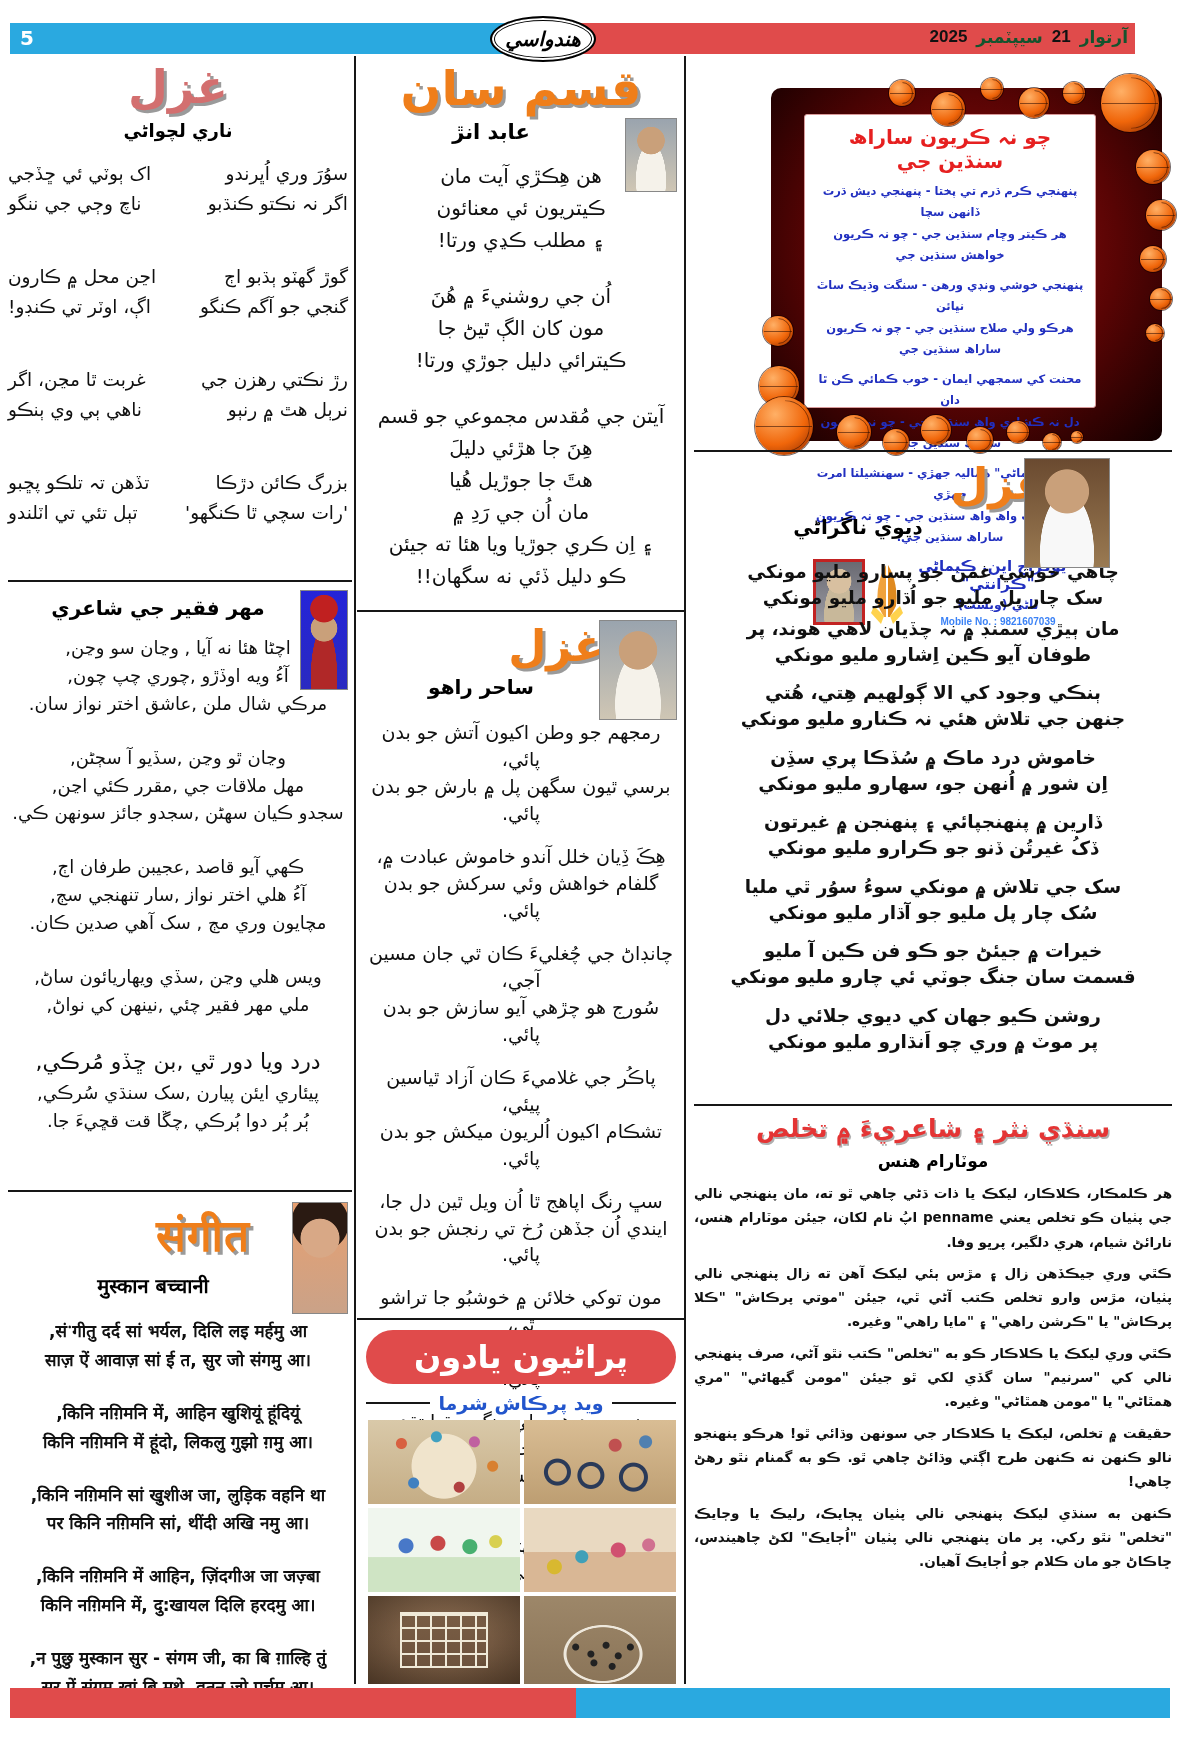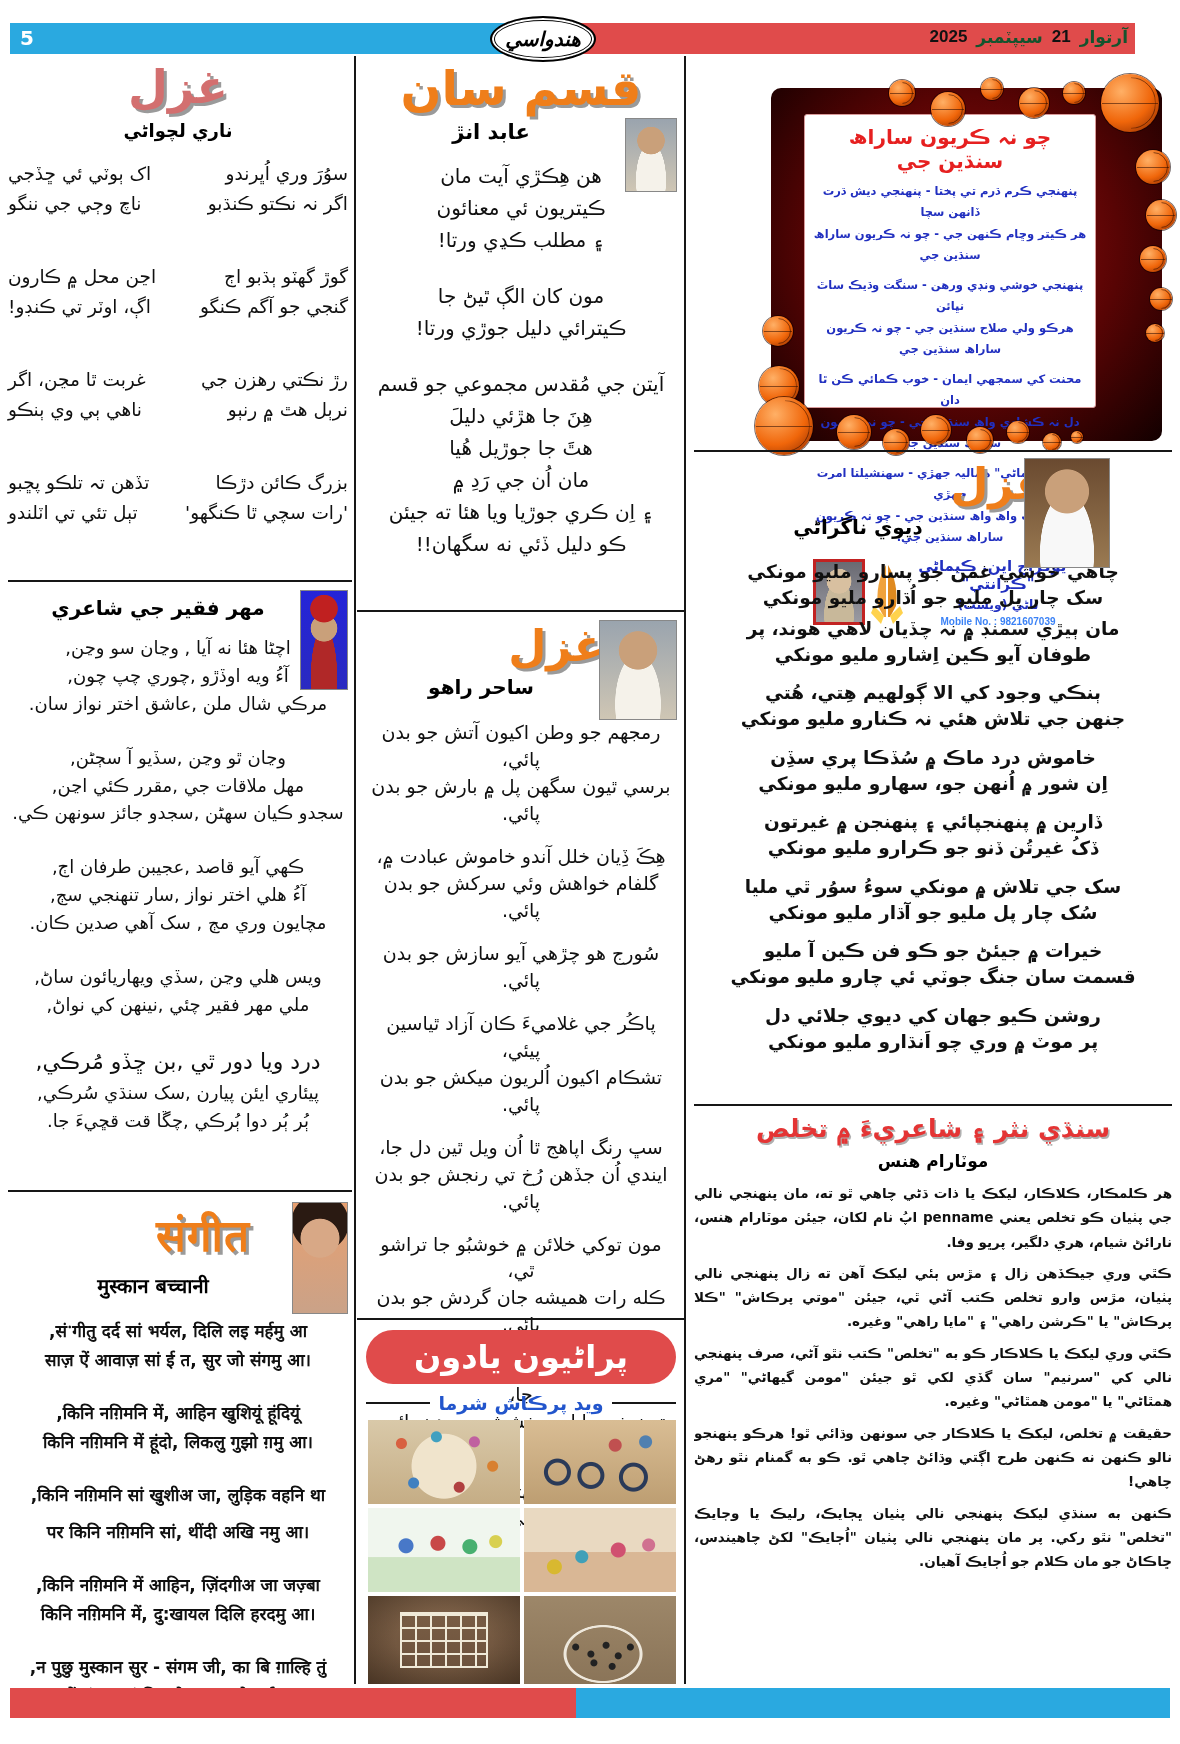--- a/index.html
+++ b/index.html
@@ -252,21 +252,21 @@
     <div style="margin-bottom:24px">
       <p class="pl" style="font-size:17px;line-height:1.7;font-weight:bold;">संॱगीतु दर्द सां भर्यल, दिलि लइ मर्हमु आ,</p>
       <p class="pl" style="font-size:17px;line-height:1.7;font-weight:bold;">साज़ ऐं आवाज़ सां ई त, सुर जो संगमु आ।</p>
     </div>
     <div style="margin-bottom:24px">
       <p class="pl" style="font-size:17px;line-height:1.7;font-weight:bold;">किनि नग़िमनि में, आहिन खुशियूं हूंदियूं,</p>
       <p class="pl" style="font-size:17px;line-height:1.7;font-weight:bold;">किनि नग़िमनि में हूंदो, लिकलु गुझो ग़मु आ।</p>
     </div>
     <div style="margin-bottom:24px">
       <p class="pl" style="font-size:17px;line-height:1.7;font-weight:bold;">किनि नग़िमनि सां खुशीअ जा, लुड़िक वहनि था,</p>
-      <p class="pl" style="font-size:17px;line-height:1.7;font-weight:bold;margin-top:9px;">पर किनि नग़िमनि सां, थींदी अखि नमु आ।</p>
+      <p class="pl" style="font-size:17px;line-height:1.7;font-weight:bold;">पर किनि नग़िमनि सां, थींदी अखि नमु आ।</p>
     </div>
     <div style="margin-bottom:24px">
       <p class="pl" style="font-size:17px;line-height:1.7;font-weight:bold;">किनि नग़िमनि में आहिन, ज़िंदगीअ जा जज़्बा,</p>
       <p class="pl" style="font-size:17px;line-height:1.7;font-weight:bold;">किनि नग़िमनि में, दु:खायल दिलि हरदमु आ।</p>
     </div>
     <div>
       <p class="pl" style="font-size:17px;line-height:1.7;font-weight:bold;">न पुछु मुस्कान सुर - संगम जी, का बि ग़ाल्हि तुं,</p>
       <p class="pl" style="font-size:17px;line-height:1.7;font-weight:bold;">सुर ऐं संगम खां बि मथे, वतन जो पर्चमु आ।</p>
     </div>
   </div>
@@ -274,20 +274,21 @@
   <div class="sec" style="left:365px;top:60px;width:312px;">
     <div class="photo ph-base" style="right:0;top:58px;width:52px;height:74px;"></div>
     <div class="h-big orange" style="font-size:48px;">قسم سان</div>
     <div class="author" style="font-size:21px;margin:4px 60px 16px 0;">عابد انڙ</div>
     <div style="margin-bottom:24px">
       <p class="pl" style="font-size:20px;line-height:1.6;">هن هِڪڙي آيت مان</p>
       <p class="pl" style="font-size:20px;line-height:1.6;">ڪيتريون ئي معنائون</p>
       <p class="pl" style="font-size:20px;line-height:1.6;">۽ مطلب ڪڍي ورتا!</p>
     </div>
     <div style="margin-bottom:24px">
+      <p class="pl" style="font-size:20px;line-height:1.6;">اُن جي روشنيءَ ۾ هُنَ</p>
       <p class="pl" style="font-size:20px;line-height:1.6;">مون کان الڳ ٿيڻ جا</p>
       <p class="pl" style="font-size:20px;line-height:1.6;">ڪيترائي دليل جوڙي ورتا!</p>
     </div>
     <div>
       <p class="pl" style="font-size:20px;line-height:1.6;">آيتن جي مُقدس مجموعي جو قسم</p>
       <p class="pl" style="font-size:20px;line-height:1.6;">هِنَ جا هڙئي دليلَ</p>
       <p class="pl" style="font-size:20px;line-height:1.6;">هٿَ جا جوڙيل هُيا</p>
       <p class="pl" style="font-size:20px;line-height:1.6;">مان اُن جي رَدِ ۾</p>
       <p class="pl" style="font-size:20px;line-height:1.6;">۽ اِن ڪري جوڙيا ويا هئا ته جيئن</p>
       <p class="pl" style="font-size:20px;line-height:1.6;">ڪو دليل ڏئي نه سگهان!!</p>
@@ -302,20 +303,21 @@
     <div class="author" style="font-size:20px;margin:4px 80px 20px 0;">ساحر راهو</div>
     <div style="margin-bottom:16px">
       <p class="pl" style="font-size:19px;line-height:1.42;">رمجهم جو وطن اکيون آتش جو بدن پائي،</p>
       <p class="pl" style="font-size:19px;line-height:1.42;">برسي ٿيون سگهن پل ۾ بارش جو بدن پائي.</p>
     </div>
     <div style="margin-bottom:16px">
       <p class="pl" style="font-size:19px;line-height:1.42;">هِڪَ ڏِيان خلل آندو خاموش عبادت ۾،</p>
       <p class="pl" style="font-size:19px;line-height:1.42;">گلفام خواهش وئي سرکش جو بدن پائي.</p>
     </div>
     <div style="margin-bottom:16px">
+      <p class="pl" style="font-size:19px;line-height:1.42;">چانڊاڻ جي چُغليءَ ڪان ٿي جان مسين آجي،</p>
       <p class="pl" style="font-size:19px;line-height:1.42;">سُورج هو چڙهي آيو سازش جو بدن پائي.</p>
     </div>
     <div style="margin-bottom:16px">
       <p class="pl" style="font-size:19px;line-height:1.42;">پاڪُر جي غلاميءَ ڪان آزاد ٿياسين پيئي،</p>
       <p class="pl" style="font-size:19px;line-height:1.42;">تشڪام اکيون اُلريون ميکش جو بدن پائي.</p>
     </div>
     <div style="margin-bottom:16px">
       <p class="pl" style="font-size:19px;line-height:1.42;">سڀ رنگ اپاهج ٿا اُن ويل ٿين دل جا،</p>
       <p class="pl" style="font-size:19px;line-height:1.42;">ايندي اُن جڏهن رُخ تي رنجش جو بدن پائي.</p>
     </div>
@@ -351,21 +353,21 @@
     <div class="cell g4"></div>
     <div class="cell g5"></div>
     <div class="cell g6"></div>
   </div>
 
   <div class="ad">
     <div class="ad-inner">
       <div class="ad-title">چو نہ ڪريون ساراھ سنڌين جي</div>
       <div class="ad-st">
         <p class="ad-line">پنهنجي ڪرم ڌرم تي پختا - پنهنجي ديش ڌرت ڏانهن سچا</p>
-        <p class="ad-line">هر ڪيتر وڇام ڪنهن جي - چو نہ ڪريون ساراھ سنڌين جي</p>
+        <p class="ad-line">هر ڪيتر وڇام سنڌين جي - چو نہ ڪريون خواهش سنڌين جي</p>
       </div>
       <div class="ad-st">
         <p class="ad-line">پنهنجي خوشي ونڊي ورهن - سنگت وڌيڪ ساٿ نڀائن</p>
         <p class="ad-line">هرڪو ولي صلاح سنڌين جي - چو نہ ڪريون ساراھ سنڌين جي</p>
       </div>
       <div class="ad-st">
         <p class="ad-line">محنت کي سمجهي ايمان - خوب ڪمائي ڪن ٿا دان</p>
         <p class="ad-line">دل نہ ڪشادي واھ سنڌين جي - چو نہ ڪريون ساراھ سنڌين جي</p>
       </div>
       <div class="ad-st">

